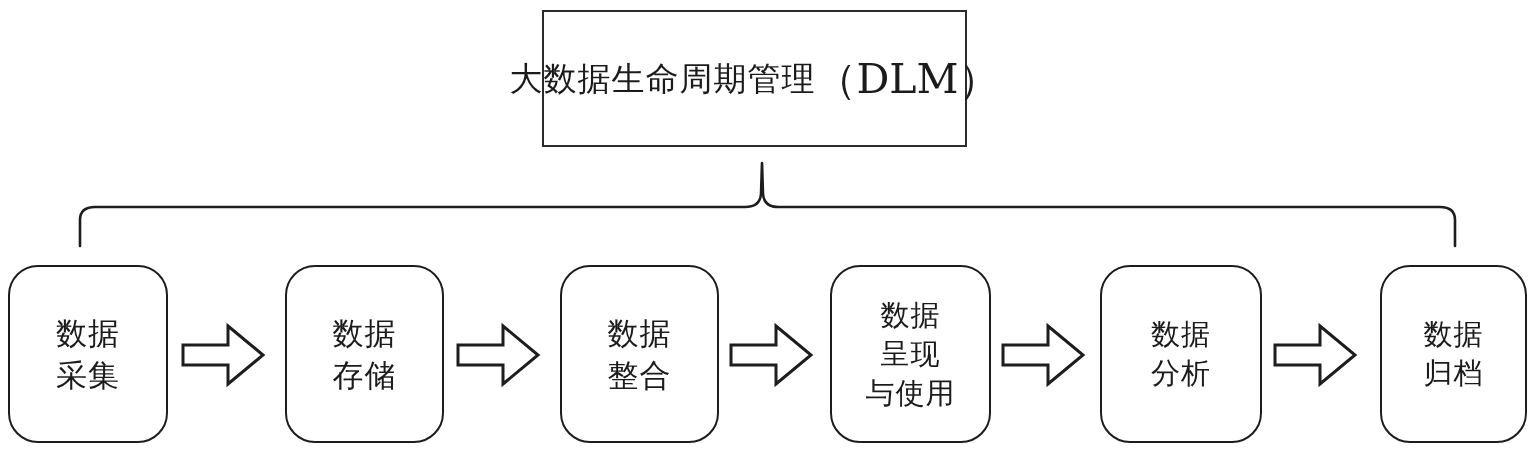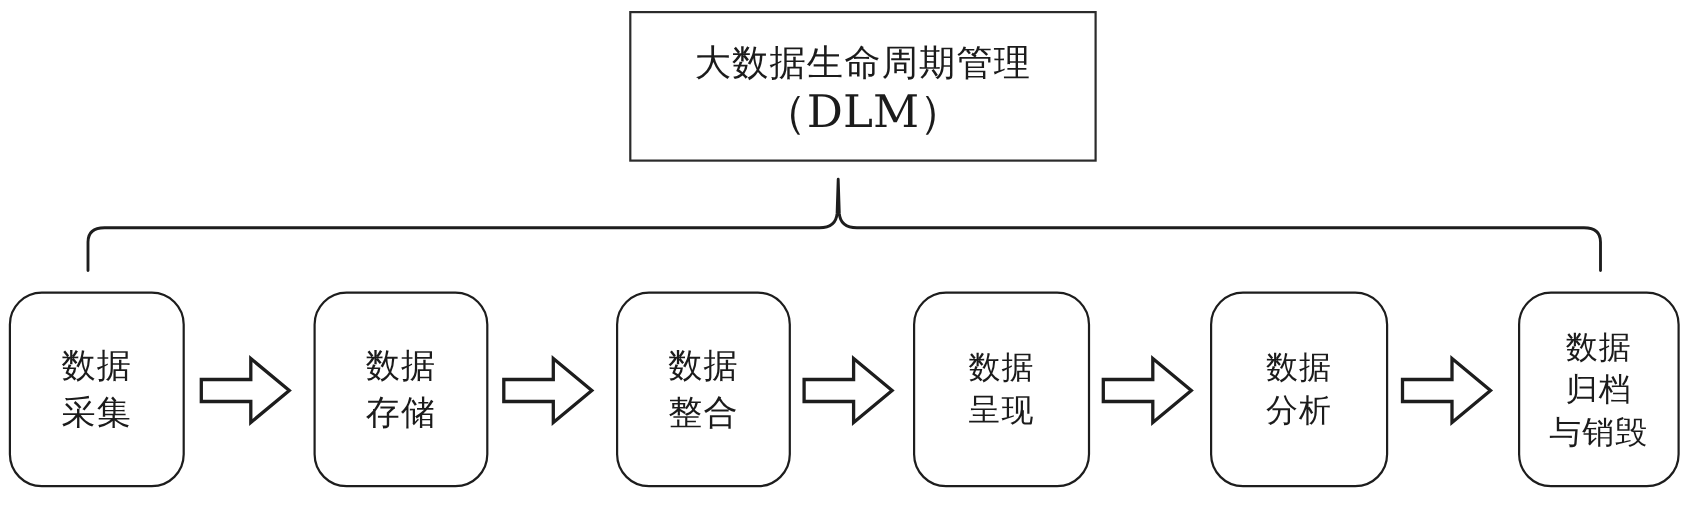--- a/index.html
+++ b/index.html
@@ -14,29 +14,28 @@
     position: relative;
     width: 1535px;
     height: 461px;
     background: #ffffff;
     overflow: hidden;
   }
 
   
   .title-box {
     position: absolute;
-    left: 572px;
+    left: 542px;
     top: 10px;
     width: 425px;
     height: 137px;
     box-sizing: border-box;
     border: 2px solid #2b2b2b;
     background: #ffffff;
     display: flex;
-    flex-direction: column;
     align-items: center;
     justify-content: center;
   }
   .title-line {
     font-family: "DejaVu Serif", "Liberation Serif", serif;
     font-size: 33px;
     line-height: 44px;
     color: #1b1b1b;
     letter-spacing: 1px;
     white-space: nowrap;
@@ -160,20 +159,21 @@
 
     <div class="flow-arrow" style="left:728px;">
       <svg viewBox="0 0 86 66" xmlns="http://www.w3.org/2000/svg">
         <path d="M 3 23 L 48 23 L 48 4 L 83 33 L 48 62 L 48 43 L 3 43 Z" fill="#ffffff" stroke="#1d1d1d" stroke-width="3" stroke-linejoin="miter"></path>
       </svg>
     </div>
 
     <div class="stage-node three-line" style="left:830px;width:161px;">
       <div class="stage-label-line">数据</div>
       <div class="stage-label-line">呈现</div>
+      <div class="stage-label-line">与使用</div>
     </div>
 
     <div class="flow-arrow" style="left:1000px;">
       <svg viewBox="0 0 86 66" xmlns="http://www.w3.org/2000/svg">
         <path d="M 3 23 L 48 23 L 48 4 L 83 33 L 48 62 L 48 43 L 3 43 Z" fill="#ffffff" stroke="#1d1d1d" stroke-width="3" stroke-linejoin="miter"></path>
       </svg>
     </div>
 
     <div class="stage-node three-line" style="left:1100px;width:162px;">
       <div class="stage-label-line">数据</div>
@@ -182,17 +182,16 @@
 
     <div class="flow-arrow" style="left:1272px;">
       <svg viewBox="0 0 86 66" xmlns="http://www.w3.org/2000/svg">
         <path d="M 3 23 L 48 23 L 48 4 L 83 33 L 48 62 L 48 43 L 3 43 Z" fill="#ffffff" stroke="#1d1d1d" stroke-width="3" stroke-linejoin="miter"></path>
       </svg>
     </div>
 
     <div class="stage-node three-line" style="left:1380px;width:147px;">
       <div class="stage-label-line">数据</div>
       <div class="stage-label-line">归档</div>
-      <div class="stage-label-line">与销毁</div>
     </div>
 
   </div>
 </div>
 
 </body></html>

